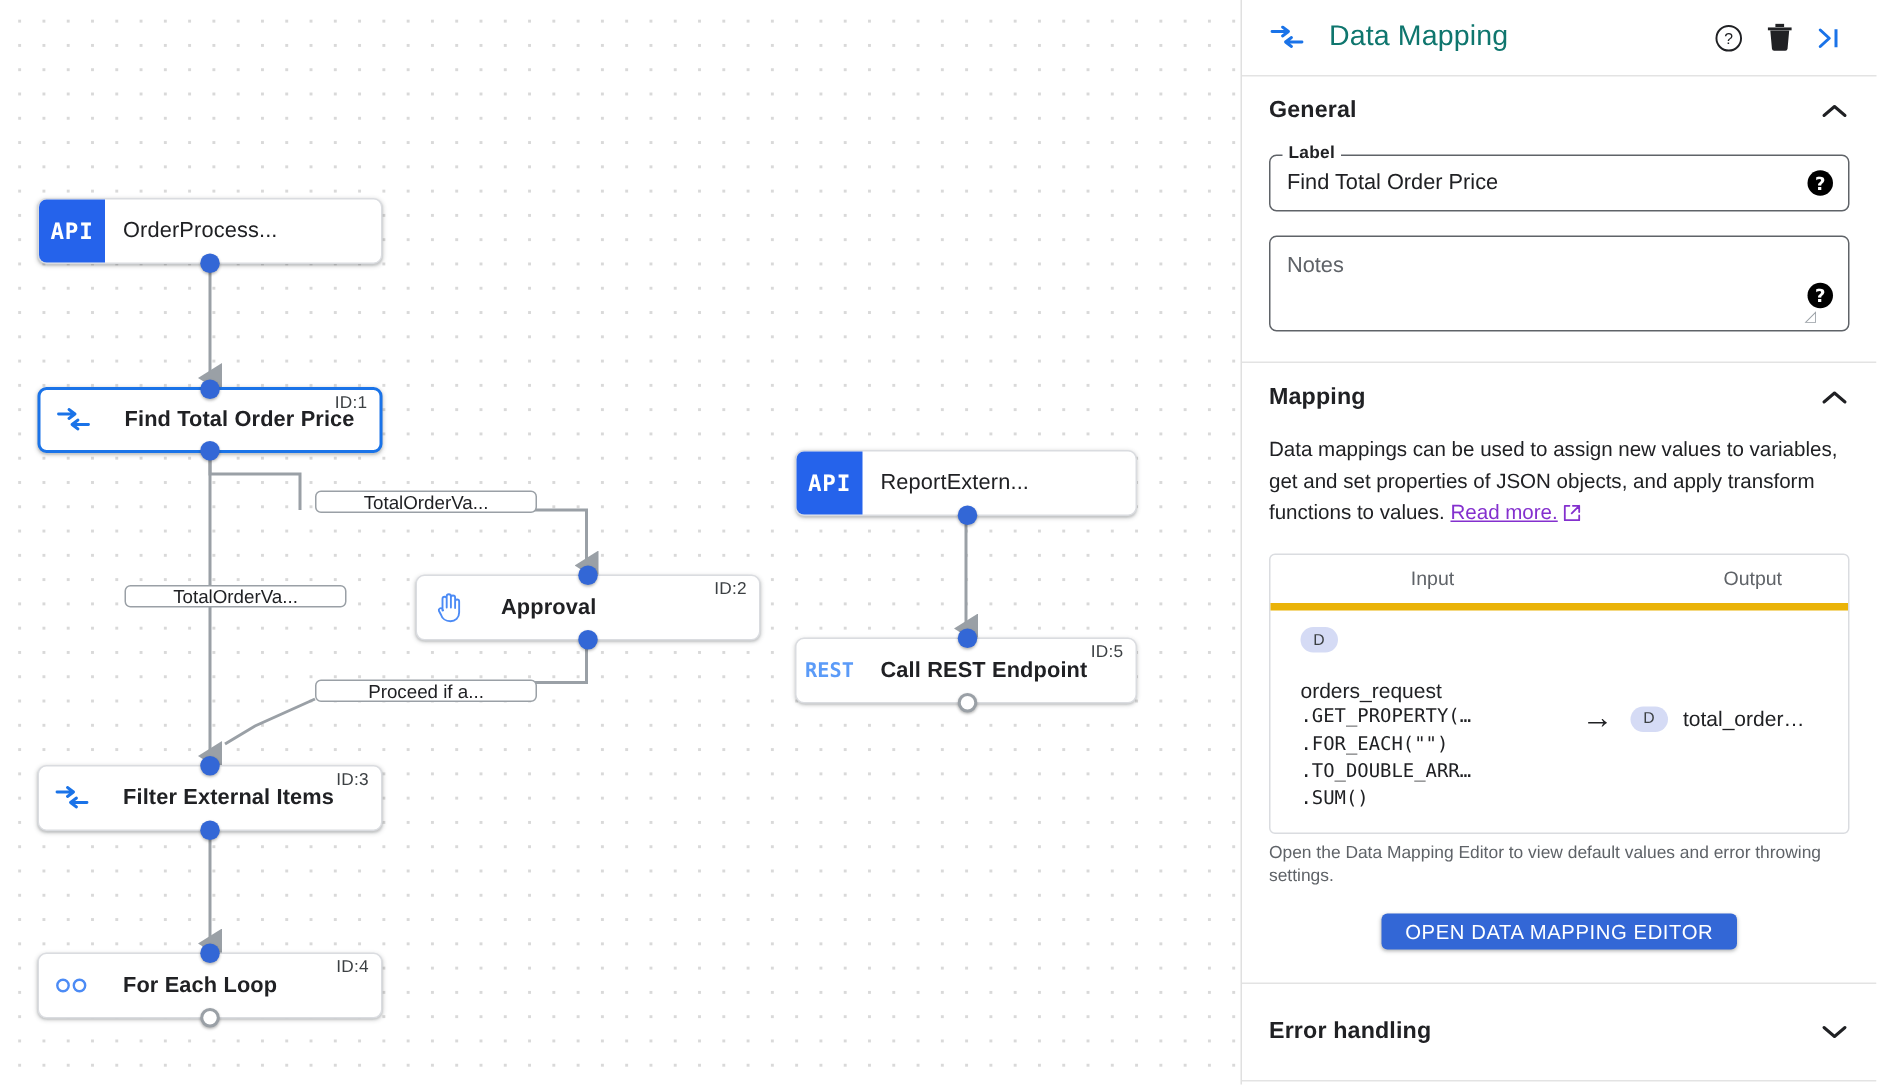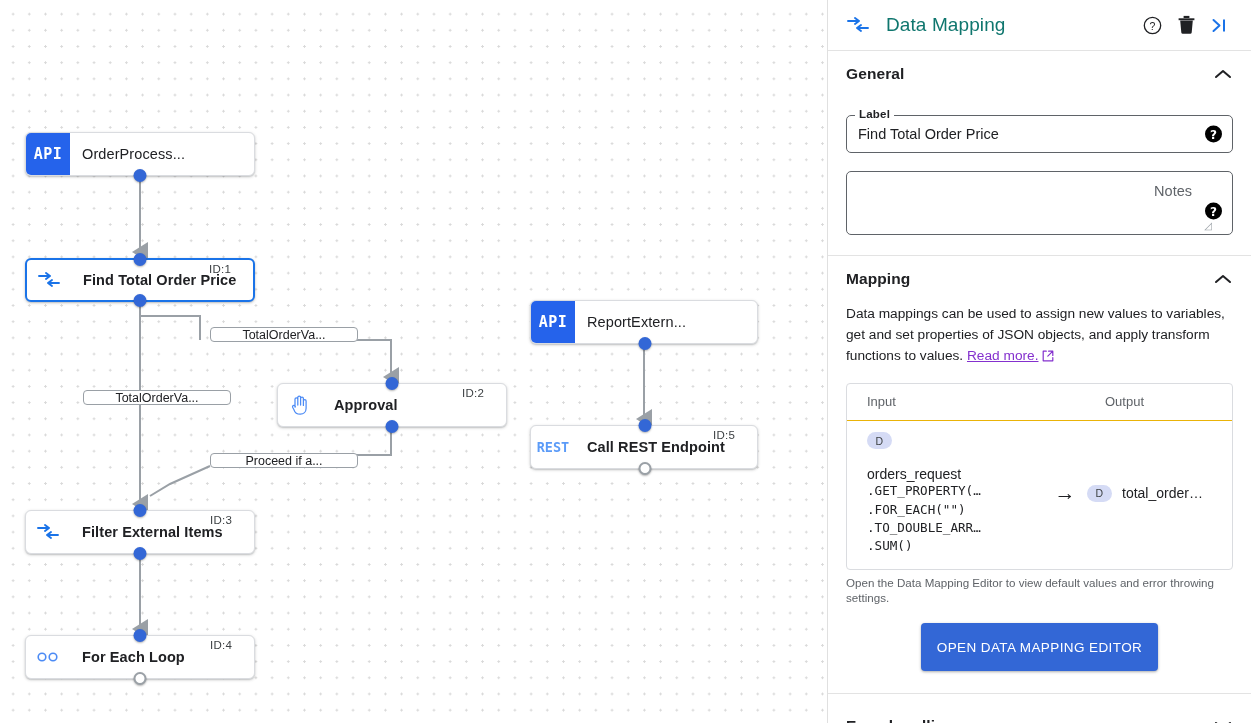--- a/index.html
+++ b/index.html
@@ -39,21 +39,21 @@
   }
   .node .nicon.rest {
     color:#5b9bf8; font-family:"DejaVu Sans Mono", monospace;
     font-weight:700; font-size:13.5px; letter-spacing:0px;
   }
   .node .nlabel {
     font-size:14.5px; color:#202124; padding-left:12px; white-space:nowrap;
     overflow:hidden; letter-spacing:.1px;
   }
   .node .nid {
-    position:absolute; right:22px; top:3px; font-size:11.5px; color:#3c4043;
+    position:absolute; right:8px; top:3px; font-size:11.5px; color:#3c4043;
     letter-spacing:.2px;
     text-align:right;
   }
   .port {
     position:absolute; width:13px; height:13px; border-radius:50%;
     background:#3367d6; left:50%; transform:translateX(-50%);
     box-shadow:0 1px 2px rgba(0,0,0,.3);
   }
   .port.top { top:-7px; }
   .port.bottom { bottom:-7px; }
@@ -85,21 +85,21 @@
   .section { padding:0 18px; }
   .sec-head {
     display:flex; align-items:center; justify-content:space-between;
     height:46px; cursor:pointer;
   }
   .sec-title { font-size:15.5px; font-weight:700; color:#202124; letter-spacing:.1px; }
   .chev { width:20px; height:20px; display:flex; align-items:center; justify-content:center; }
   .divider { height:1px; background:#e3e3e3; width:100%; }
 
   
-  .field { position:relative; margin-top:18px;text-align:right; }
+  .field { position:relative; margin-top:6px; }
   .outlined {
     border:1px solid #5f6368; border-radius:5px; height:38px;
     display:flex; align-items:center; padding:0 40px 0 11px; background:#fff;
   }
   .outlined .legend {
     position:absolute; top:-7px; left:9px; background:#fff; padding:0 4px;
     font-size:11.5px; font-weight:700; color:#202124; letter-spacing:.2px;
   }
   .outlined .value { font-size:14.5px; color:#202124; }
   .ta {
@@ -119,38 +119,38 @@
   }
 
   .desc { font-size:13.7px; color:#202124; line-height:1.53; margin:2px 0 0; }
   .readmore { color:#8430ce; text-decoration:underline; cursor:pointer;text-align:right; }
   .extlink { display:inline-block; vertical-align:-2px; margin-left:3px; }
 
   
   .maptable {
     border:1px solid #dadce0; border-radius:4px; margin-top:14px; background:#fff;
   }
-  .mt-head { display:flex; border-bottom:1px solid #eab308; height:37px; align-items:center; }
+  .mt-head { display:flex; border-bottom:5px solid #eab308; height:37px; align-items:center;text-align:center; }
   .mt-head .c1 { flex:0 0 196px; padding-left:20px; font-size:13px; color:#5f6368; }
   .mt-head .c2 { flex:1; padding-left:62px; font-size:13px; color:#5f6368; }
   .mt-body { display:flex; align-items:center; padding:10px 0 14px; }
   .mt-in { flex:0 0 196px; padding-left:20px; }
   .mt-arrow { flex:0 0 44px; display:flex; justify-content:center; font-size:21px; color:#202124; }
   .mt-out { flex:1; display:flex; align-items:center; gap:10px; }
   .badge {
     display:inline-flex; align-items:center; justify-content:center;
     min-width:25px; height:17px; border-radius:9px; background:#d5dbf5;
     color:#3c4043; font-size:10.5px; padding:0 7px; letter-spacing:.3px;
   }
   .varname { font-size:14px; color:#202124; margin-top:17px; }
   .expr { font-family:"DejaVu Sans Mono", monospace; font-size:12.6px; color:#202124; line-height:1.45; }
   .hint { font-size:11.6px; color:#5f6368; margin-top:5px; line-height:1.3; }
   .btn-primary {
     display:block; margin:18px auto 0; background:#3367d6; color:#fff;
-    border:none; border-radius:4px; height:48px; padding:0 16px;
+    border:none; border-radius:4px; height:24px; padding:0 16px;
     font-size:13.5px; font-weight:500; letter-spacing:.4px; cursor:pointer;
     box-shadow:0 1px 3px rgba(60,64,67,.3), 0 1px 2px rgba(60,64,67,.15);
     font-family:"Liberation Sans", sans-serif;
   }
   .pad-b { padding-bottom:20px; }
 </style>
 </head>
 <body>
 
 <div class="app">

